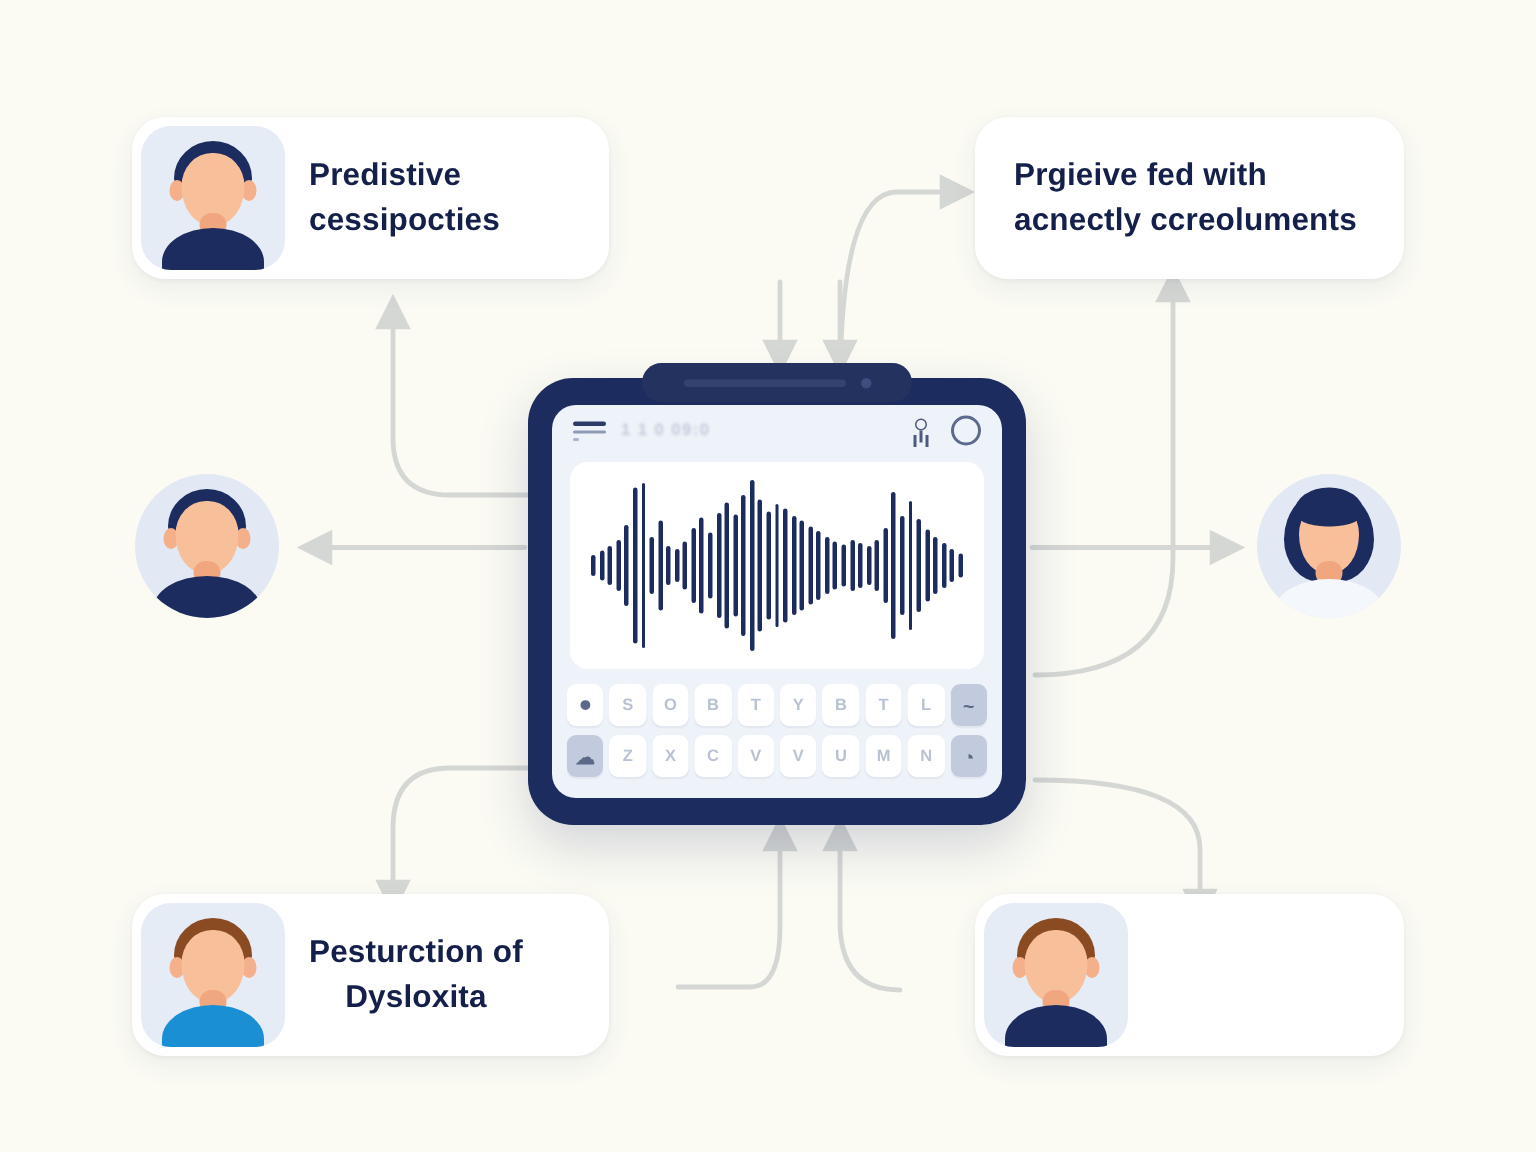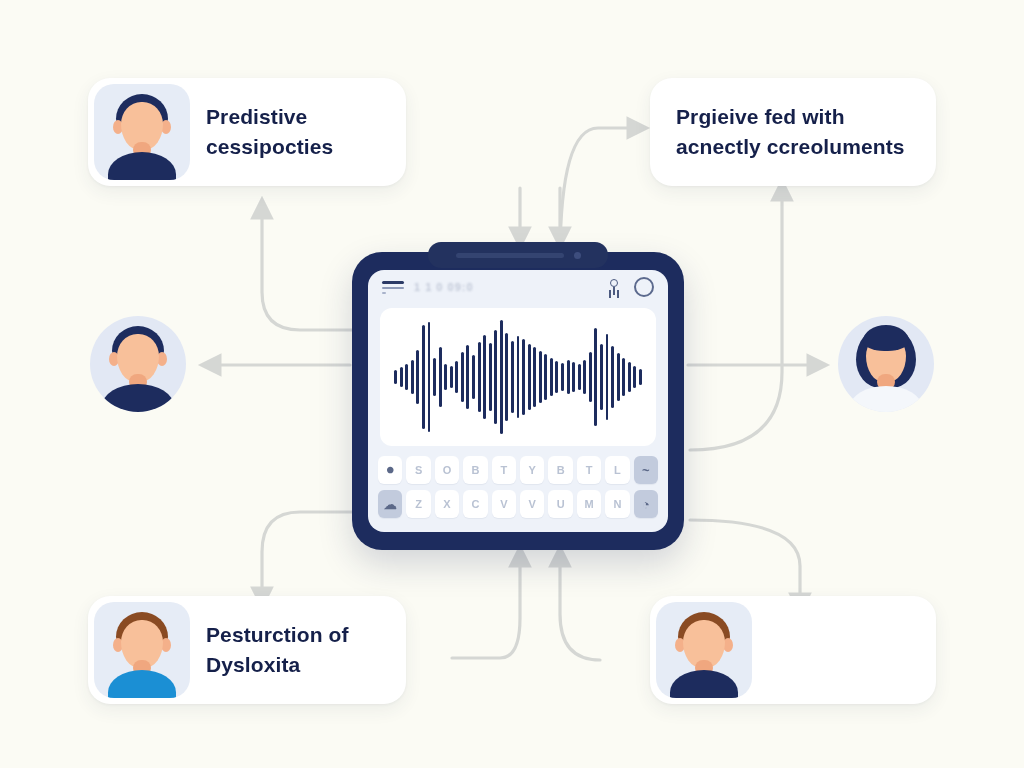--- a/index.html
+++ b/index.html
@@ -199,21 +199,21 @@
   </div>
 
   <div class="avatar-circle" style="left:838px;top:316px;">
     <div class="av-hair-long" style="left:18px;top:10px;width:60px;height:62px;background:#1d2c5e;"></div>
     <div class="av-face" style="left:28px;top:18px;width:40px;height:48px;background:#f8c09a;"></div>
     <div class="av-hair" style="left:25px;top:9px;width:46px;height:26px;background:#1d2c5e;"></div>
     <div class="av-neck" style="left:39px;top:58px;width:18px;height:16px;background:#f0a77f;"></div>
     <div class="av-body" style="left:12px;top:70px;width:72px;height:32px;background:#f4f7fb;"></div>
   </div>
 
-  <div class="card with-avatar" style="left:88px;top:596px;width:318px;height:108px;">
+  <div class="card with-avatar" style="left:88px;top:596px;width:318px;height:108px;text-align:center;">
     <div class="avatar-tile">
       <div class="av-hair" style="left:22px;top:10px;width:52px;height:40px;background:#8a4b23;"></div>
       <div class="av-ear" style="left:19px;top:36px;width:10px;height:14px;background:#f4b08a;"></div>
       <div class="av-ear" style="left:67px;top:36px;width:10px;height:14px;background:#f4b08a;"></div>
       <div class="av-face" style="left:27px;top:18px;width:42px;height:48px;background:#f8c09a;"></div>
       <div class="av-neck" style="left:39px;top:58px;width:18px;height:16px;background:#f0a77f;"></div>
       <div class="av-body" style="left:14px;top:68px;width:68px;height:34px;background:#1b8fd4;"></div>
     </div>
     <div class="card-text" data-bind="cards.2.text">Pesturction of
 Dysloxita</div>

